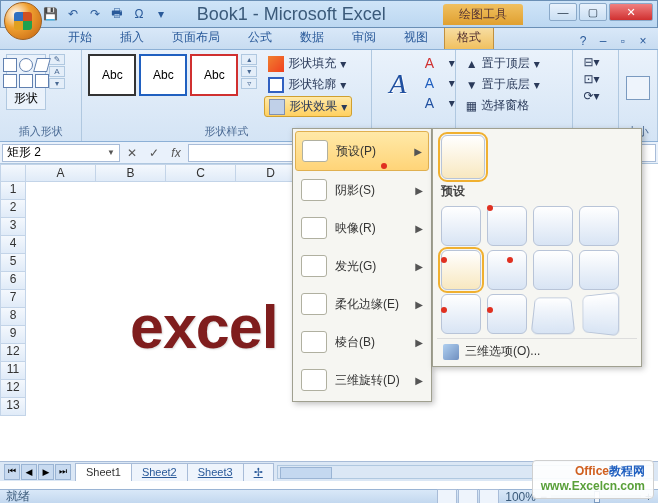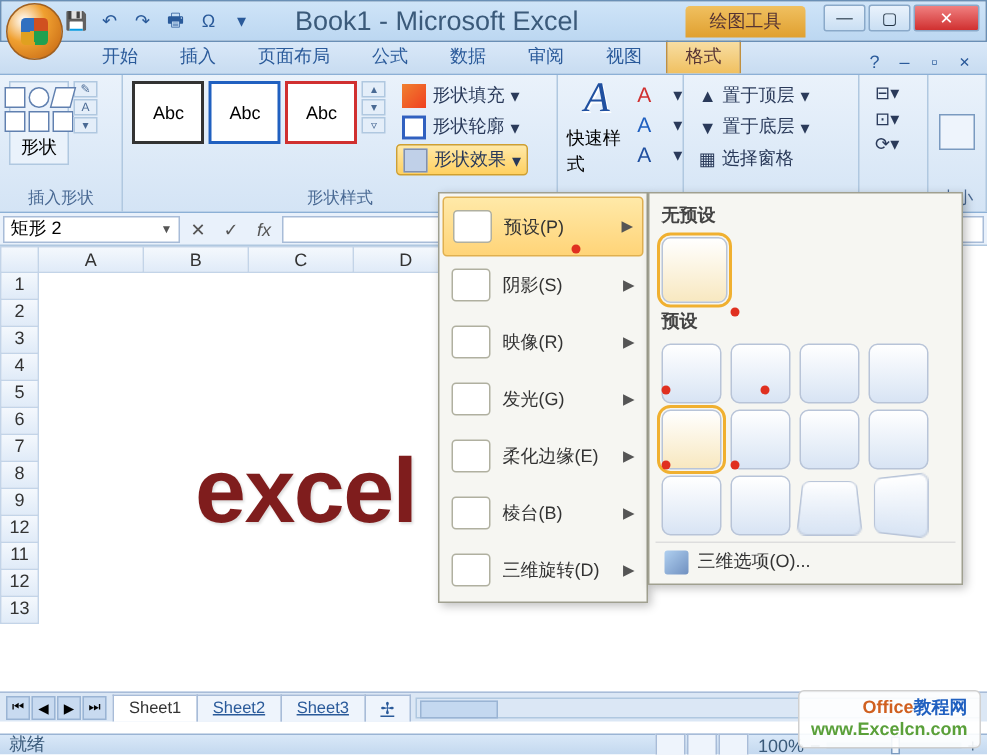--- a/index.html
+++ b/index.html
@@ -3,21 +3,21 @@
 <meta charset="utf-8">
 <style>
 * { box-sizing: border-box; margin: 0; padding: 0; font-family: "Microsoft YaHei", "Segoe UI", sans-serif; }
 body { width: 658px; height: 503px; background: #fff; font-size: 12px; overflow: hidden; position: relative; }
 
 
 .titlebar { height: 28px; background: linear-gradient(#cfe4f8,#bcd7f1); display: flex; align-items: center; border: 1px solid #6a8fb5; position: relative; }
 .qat { display: flex; align-items: center; gap: 2px; margin-left: 40px; }
 .qat-btn { width: 20px; height: 20px; display: flex; align-items: center; justify-content: center; color: #2a5a9a; cursor: pointer; }
 .title-text { position: absolute; left: 50%; transform: translateX(-70%); color: #3b5a7a; font-size: 18px; }
-.drawing-tools { position: absolute; right: 120px; background: linear-gradient(#f0c060,#e0a030); padding: 2px 16px; border-radius: 3px 3px 0 0; color: #533; }
+.drawing-tools { position: absolute; right: 134px; background: linear-gradient(#f0c060,#e0a030); padding: 2px 16px; border-radius: 3px 3px 0 0; color: #533; }
 .win-controls { position: absolute; right: 4px; top: 2px; display: flex; }
 .win-btn { display: inline-flex; align-items:center; justify-content:center; width: 28px; height: 18px; background: linear-gradient(#e9f2fc,#cadff3); border: 1px solid #8aa9c9; border-radius: 2px; margin-left: 2px; font-size:11px; color:#234;}
 .win-btn.close { background: linear-gradient(#f08080,#d03030); color: #fff; width: 44px; }
 
 
 .office-btn { position: absolute; left: 4px; top: 2px; width: 38px; height: 38px; border-radius: 50%; background: radial-gradient(circle at 30% 30%, #fff, #f0a030 40%, #c06010); border: 1px solid #a06020; z-index: 10; display:flex; align-items:center; justify-content:center;}
 .office-btn::after { content:""; width:18px; height:18px; background: conic-gradient(#d05020 0 25%, #20a050 0 50%, #e0a020 0 75%, #3070c0 0); border-radius:3px;}
 
 
 .tabs { height: 22px; background: linear-gradient(#d9e8f8,#c8dcf1); display: flex; align-items: flex-end; padding-left: 56px; border-bottom: 1px solid #8cb0d6; gap: 4px; }
@@ -190,21 +190,20 @@
         <div class="ribbon-btn active"><span class="ico effect"></span><span>形状效果</span> ▾</div>
       </div>
     </div>
     <div class="group-label">形状样式</div>
   </div>
 
   <div class="group" style="width:84px">
     <div class="group-body">
       <div class="quick-style">
         <div class="bigA">A</div>
-        <span>快速样式</span>
       </div>
       <div class="vstack">
         <div class="ribbon-btn"><span class="smallA" style="color:#d03030">A</span>▾</div>
         <div class="ribbon-btn"><span class="smallA" style="color:#2060c0">A</span>▾</div>
         <div class="ribbon-btn"><span class="smallA">A</span>▾</div>
       </div>
     </div>
   </div>
 
   <div class="group" style="width:120px">
@@ -311,21 +310,20 @@
     </div>
   <div class="dd-item">
       <div class="thumb"></div>
       <span>三维旋转(D)</span>
       <span class="dd-arrow">▶</span>
     </div>
   <div class="red-dot" style="left:88px;top:34px"></div>
 </div>
 
 <div class="preset-panel">
-  <div class="pp-title">无预设</div>
   <div class="pp-row">
     <div class="pp-thumb sel"></div>
   </div>
   <div class="pp-title">预设</div>
   <div class="pp-row">
     <div class="pp-thumb small"></div>
     <div class="pp-thumb small"></div>
     <div class="pp-thumb small"></div>
     <div class="pp-thumb small"></div>
   </div>

